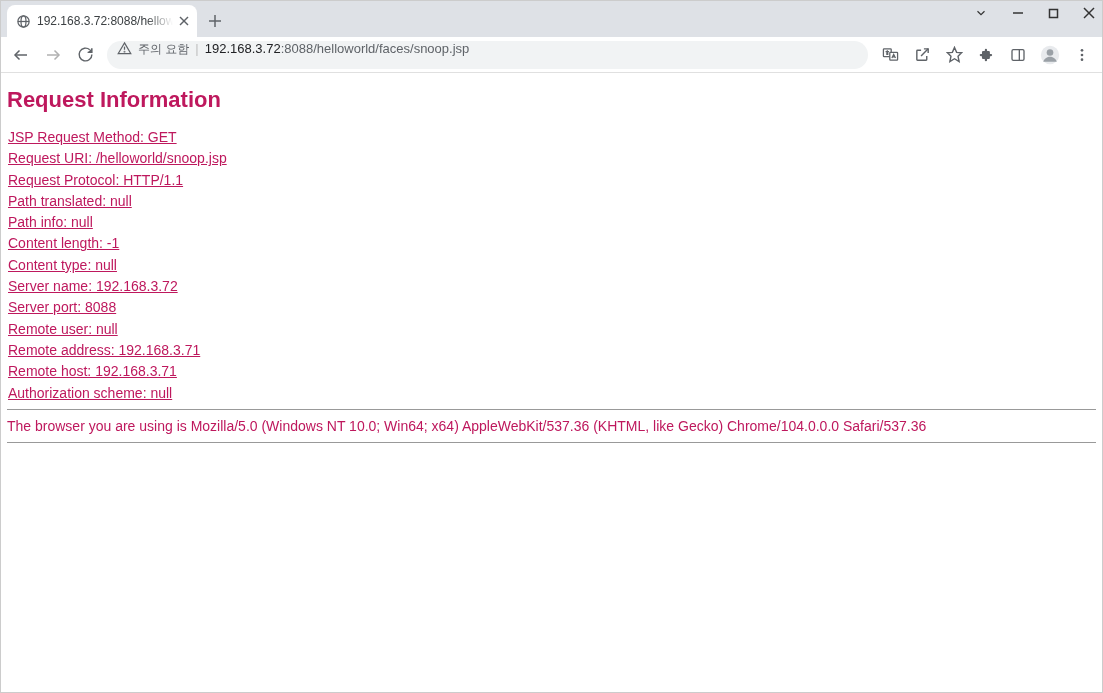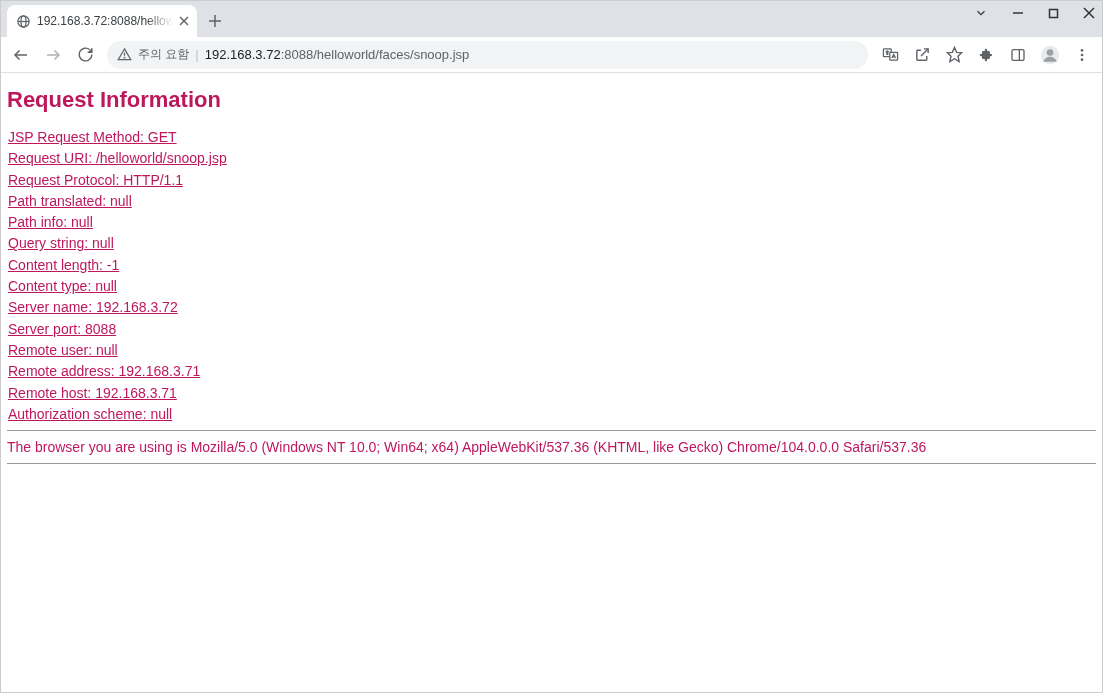--- a/index.html
+++ b/index.html
@@ -73,21 +73,21 @@
     display:flex;align-items:center;justify-content:center;
     color:#5f6368; border-radius:50%;
   }
   .toolbar .icon-btn.disabled { color:#b0b0b0; }
   .omnibox {
     flex:1;
     height:28px;
     background:#f1f3f4;
     border-radius:14px;
     display:flex;
-    align-items:center;
+    align-items:flex-start;
     padding:0 10px;
     gap:6px;
     color:#5f6368;
     font-size:13px;
     margin: 0 4px;
   }
   .omnibox .security-label { font-size:12px; color:#5f6368; white-space:nowrap; }
   .omnibox .sep { color:#c0c0c0; }
   .omnibox .url { color:#202124; white-space:nowrap; overflow:hidden; }
   .omnibox .url .path { color:#5f6368; }
@@ -240,21 +240,20 @@
   </div>
 </div>
 
 <div class="content">
   <h2>Request Information</h2>
   <p class="line">JSP Request Method: GET</p>
   <p class="line">Request URI: /helloworld/snoop.jsp</p>
   <p class="line">Request Protocol: HTTP/1.1</p>
   <p class="line">Path translated: null</p>
   <p class="line">Path info: null</p>
-  <p class="line">Query string: null</p>
   <p class="line">Content length: -1</p>
   <p class="line">Content type: null</p>
   <p class="line">Server name: 192.168.3.72</p>
   <p class="line">Server port: 8088</p>
   <p class="line">Remote user: null</p>
   <p class="line">Remote address: 192.168.3.71</p>
   <p class="line">Remote host: 192.168.3.71</p>
   <p class="line">Authorization scheme: null</p>
   <hr>
   <p class="ua">The browser you are using is Mozilla/5.0 (Windows NT 10.0; Win64; x64) AppleWebKit/537.36 (KHTML, like Gecko) Chrome/104.0.0.0 Safari/537.36</p>

